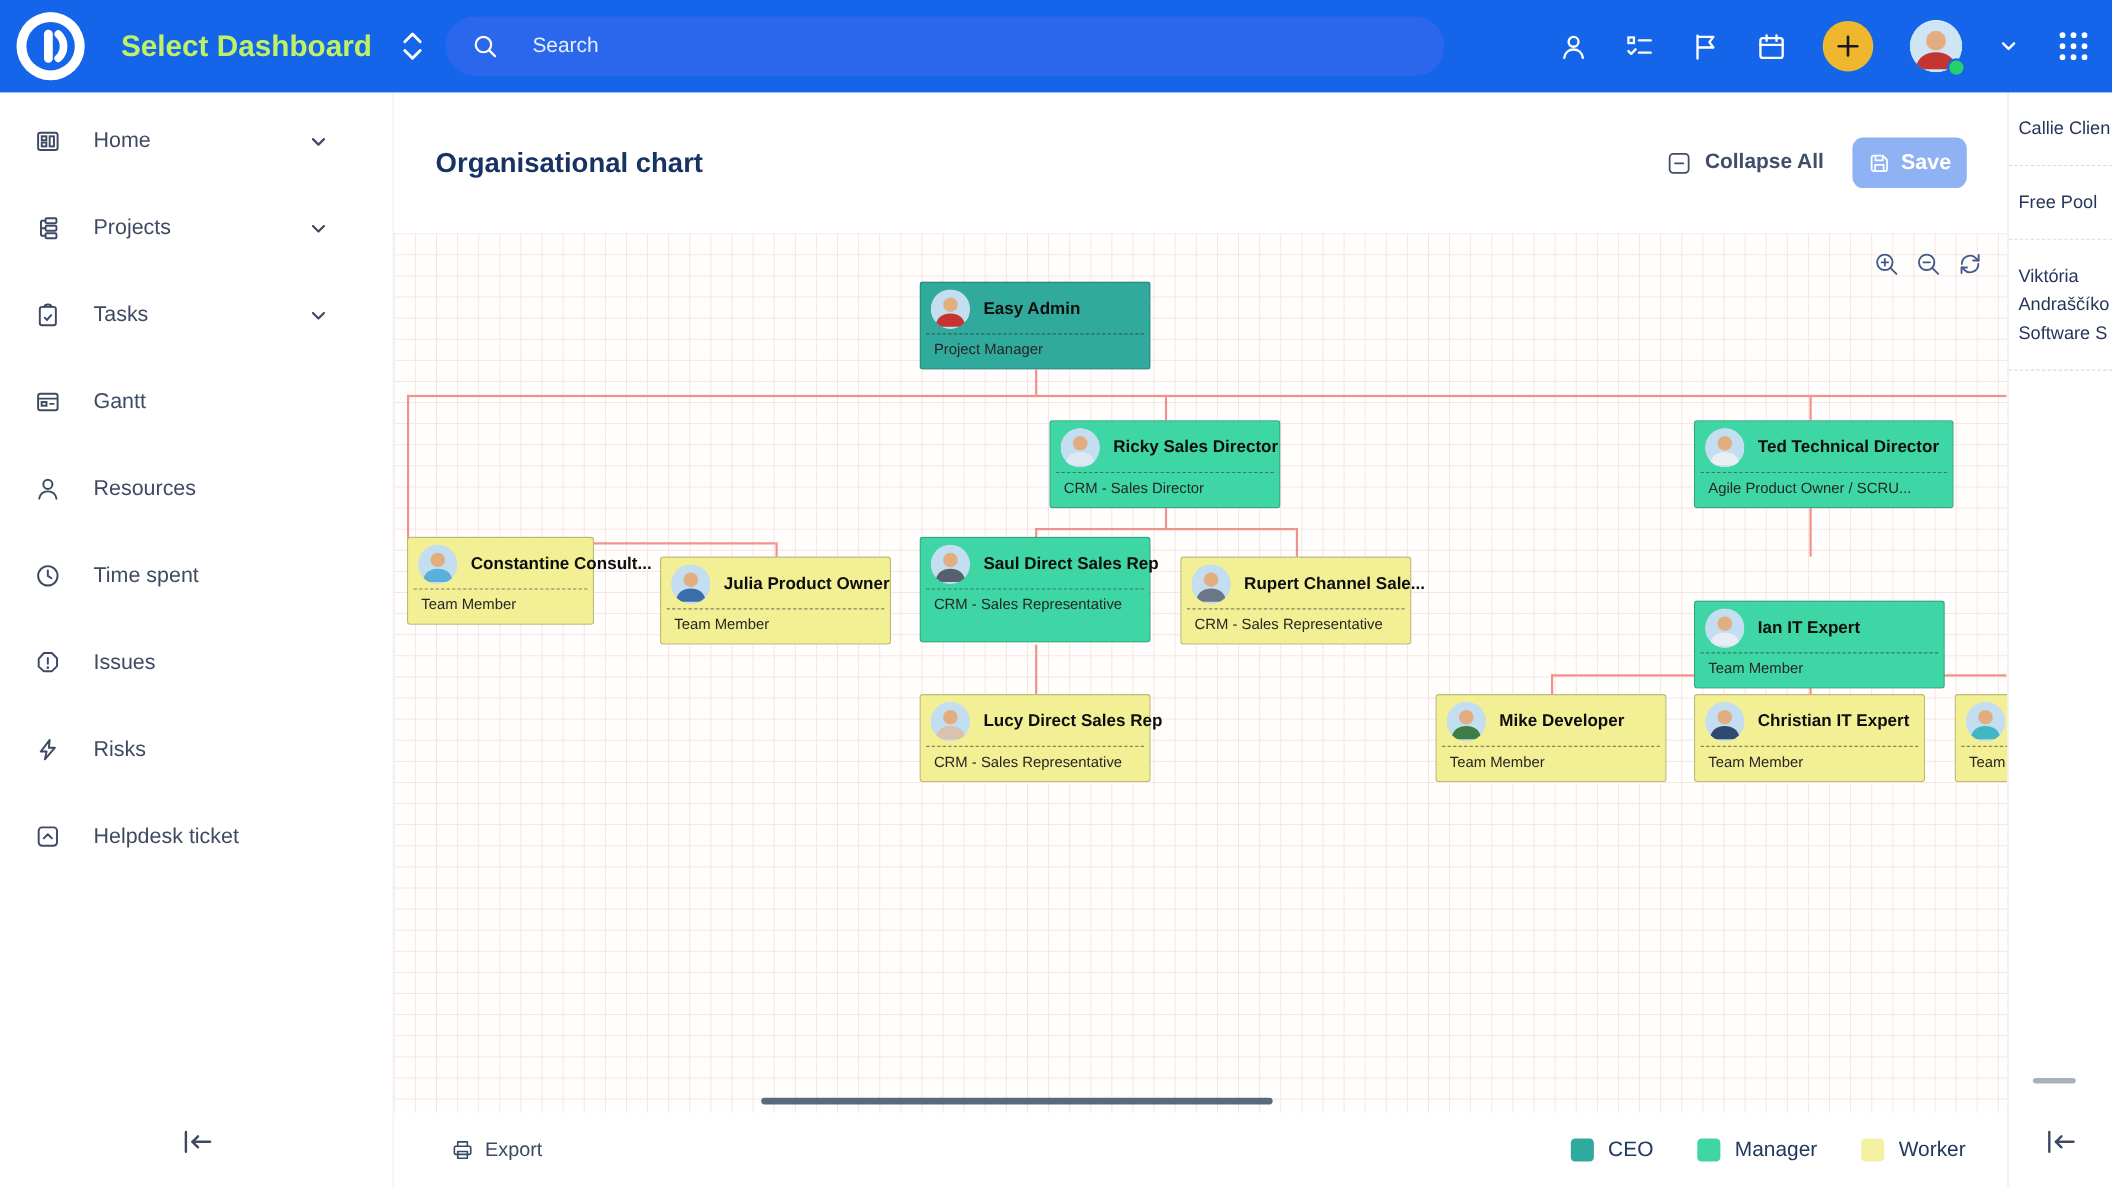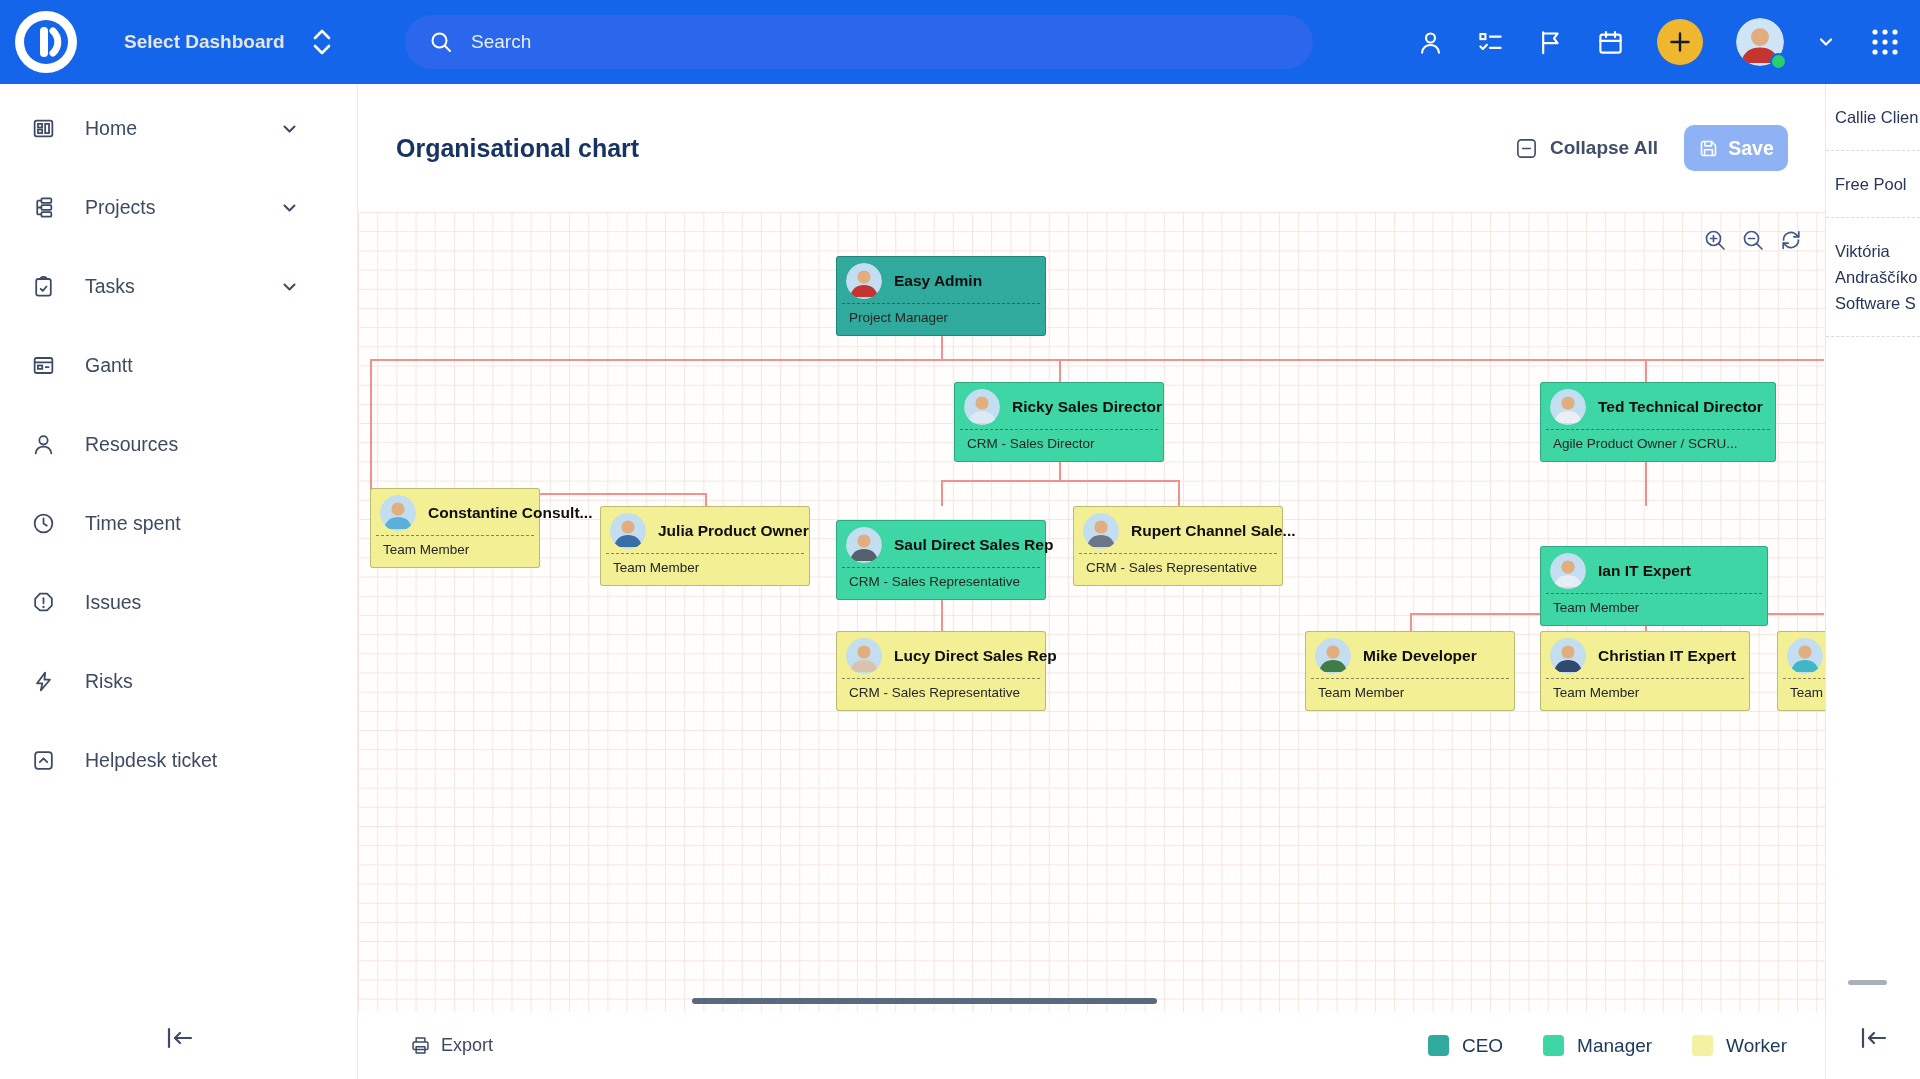--- a/index.html
+++ b/index.html
@@ -1,23 +1,23 @@
 <!DOCTYPE html>
 <html><head>
 <meta charset="utf-8">
 <style>
   *{margin:0;padding:0;box-sizing:border-box}
   html,body{width:1920px;height:1079px;overflow:hidden;font-family:"Liberation Sans",sans-serif;background:#fff;position:relative}
 
   
   .topbar{position:absolute;top:0;left:0;width:1920px;height:84px;background:#1565ea;z-index:5}
   .logo{position:absolute;left:14px;top:10px;width:64px;height:64px;cursor:pointer}
-  .dash-select{position:absolute;left:124px;top:0;height:84px;display:flex;align-items:center;gap:26px;color:#e5e5e5;font-size:19px;font-weight:700;cursor:pointer}
+  .dash-select{position:absolute;left:110px;top:0;height:84px;display:flex;align-items:center;gap:26px;color:#bef264;font-size:27px;font-weight:700;cursor:pointer}
   .search-pill{position:absolute;left:405px;top:15px;width:908px;height:54px;border-radius:27px;background:#2b67ec;display:flex;align-items:center;padding-left:24px}
-  .search-pill input{background:transparent;border:none;outline:none;color:#fff;font-size:19px;margin-left:18px;width:760px;font-family:inherit}
+  .search-pill input{background:transparent;border:none;outline:none;color:#fff;font-size:19px;margin-left:31px;width:760px;font-family:inherit}
   .search-pill input::placeholder{color:#eef4ff;opacity:.96}
   .topbar-right{position:absolute;right:18px;top:0;height:84px;display:flex;align-items:center;gap:33px}
   .tb-icon{width:27px;height:27px;cursor:pointer;display:block}
   .plus-btn{width:46px;height:46px;border-radius:50%;background:#eeb72e;display:flex;align-items:center;justify-content:center;border:none;cursor:pointer;flex:0 0 46px}
   .avatar-wrap{position:relative;width:48px;height:48px;cursor:pointer}
   .avatar-wrap .ph{width:48px;height:48px;border-radius:50%;overflow:hidden}
   .status-dot{position:absolute;right:-3px;bottom:-4px;width:17px;height:17px;border-radius:50%;background:#27cf6d;border:2px solid #1565ea}
 
   
   .sidebar{position:absolute;top:84px;left:0;width:358px;height:995px;background:#fff;border-right:1px solid #e9ebf2;padding-top:5px}
@@ -362,21 +362,21 @@
           <span class="node-avatar"><svg viewBox="0 0 36 36" width="36" height="36">
               <circle cx="18" cy="18" r="18" fill="#c3ddf1"></circle>
               <circle cx="18" cy="14" r="6.6" fill="#e2ae80"></circle>
               <path d="M4 34c1.6-8.6 7-12 14-12s12.4 3.4 14 12Z" fill="#3a6ea8"></path>
             </svg></span>
           <span class="node-name">Julia Product Owner</span>
         </div>
         <div class="node-divider"></div>
         <div class="node-role">Team Member</div>
       </div>
-      <div class="node" style="left: 478px; top: 308px; width: 210px; height: 80px; background: rgb(63, 214, 166);">
+      <div class="node" style="left: 478px; top: 276px; width: 210px; height: 96px; background: rgb(63, 214, 166);">
         <div class="node-head">
           <span class="node-avatar"><svg viewBox="0 0 36 36" width="36" height="36">
               <circle cx="18" cy="18" r="18" fill="#c3ddf1"></circle>
               <circle cx="18" cy="14" r="6.6" fill="#e2ae80"></circle>
               <path d="M4 34c1.6-8.6 7-12 14-12s12.4 3.4 14 12Z" fill="#57616e"></path>
             </svg></span>
           <span class="node-name">Saul Direct Sales Rep</span>
         </div>
         <div class="node-divider"></div>
         <div class="node-role">CRM - Sales Representative</div>

